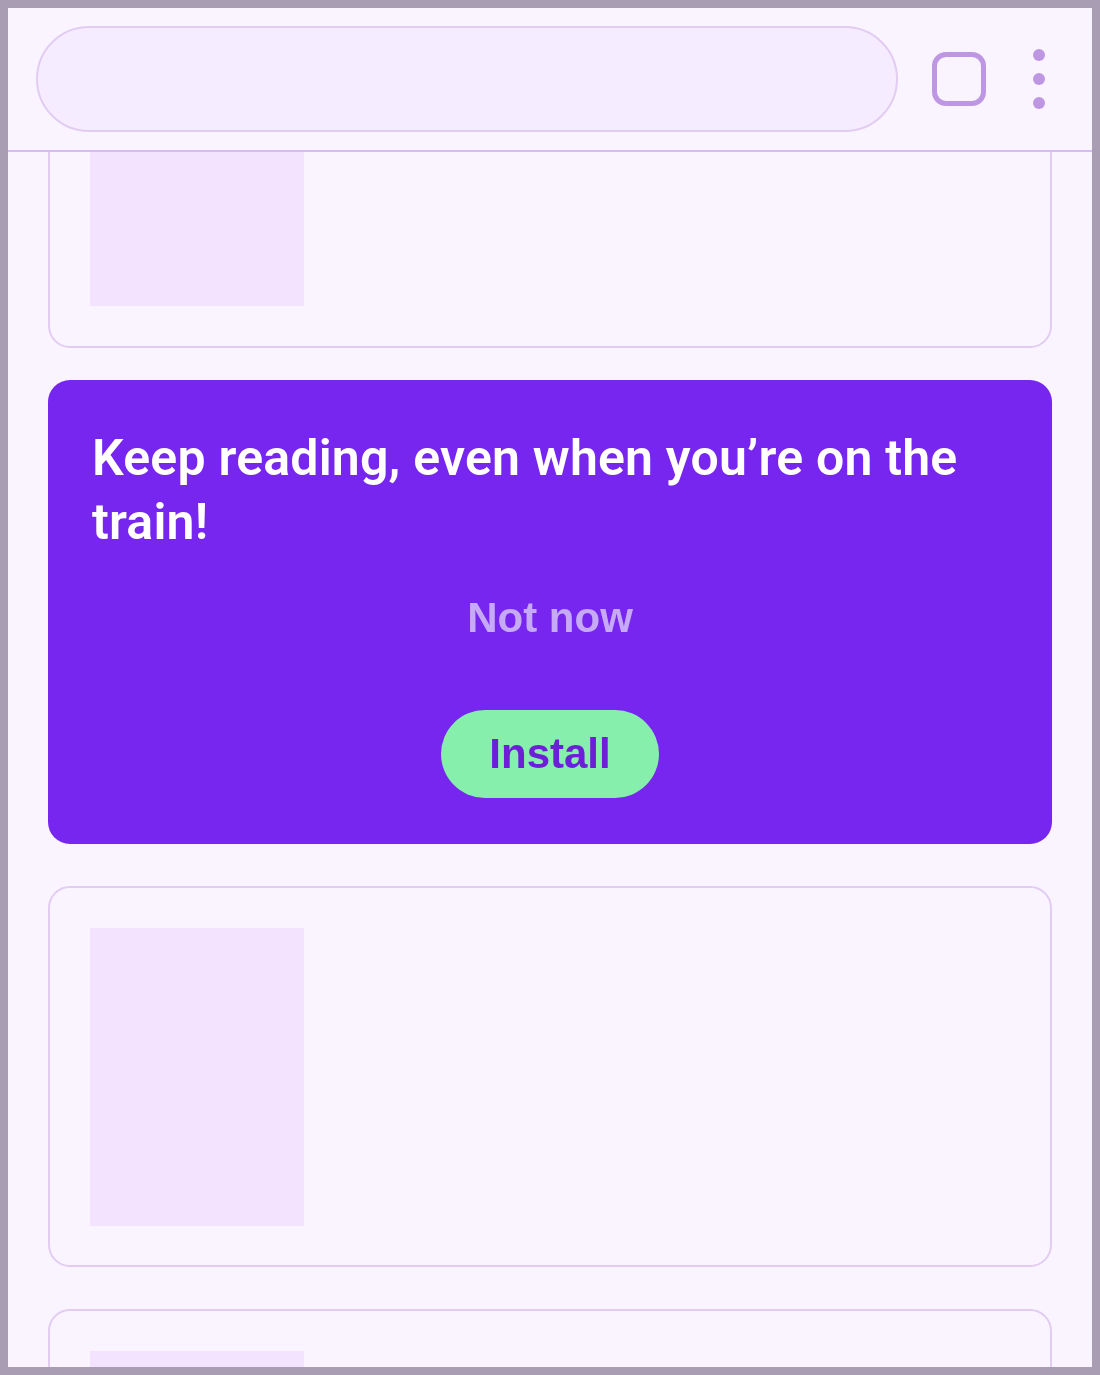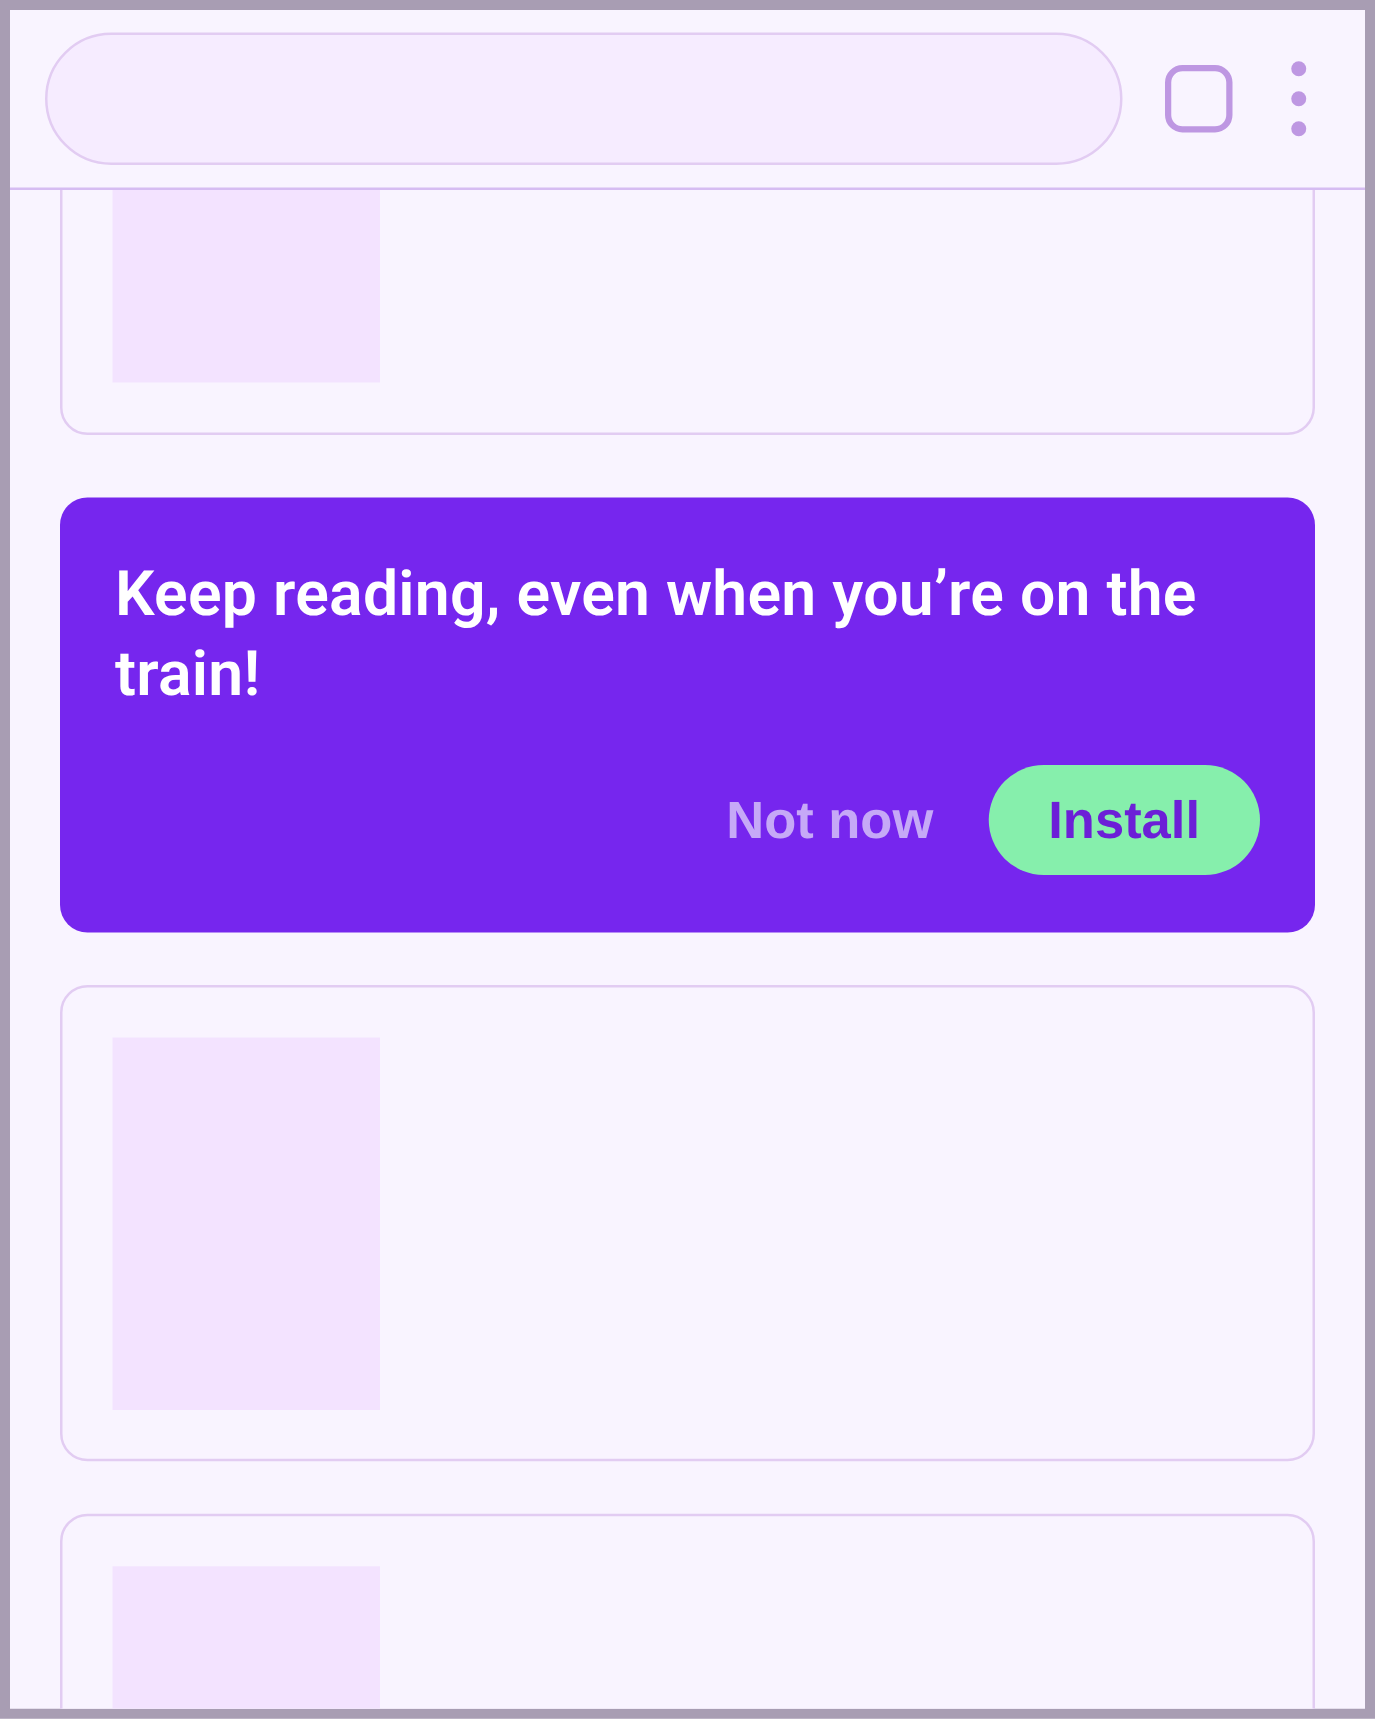--- a/index.html
+++ b/index.html
@@ -94,35 +94,36 @@
     width: 214px;
     height: 298px;
     background: #f3e3ff;
   }
 
   
   .promo {
     background: #7626ee;
     border-radius: 22px;
     padding: 46px 44px 46px 44px;
-    margin-top: 50px;
+    margin-top: 32px;
   }
   .promo-title {
     color: #ffffff;
     font-size: 50px;
     font-weight: 600;
     line-height: 1.28;
     letter-spacing: 0.2px;
   }
   .promo-actions {
     display: flex;
     justify-content: flex-end;
     align-items: center;
     margin-top: 40px;
-    gap: 44px;
+    gap: 68px;
+    flex-direction: column;
   }
   .btn-notnow {
     color: #c6a9f7;
     font-size: 42px;
     font-weight: 600;
     background: transparent;
     border: none;
   }
   .btn-install {
     background: #86efac;

